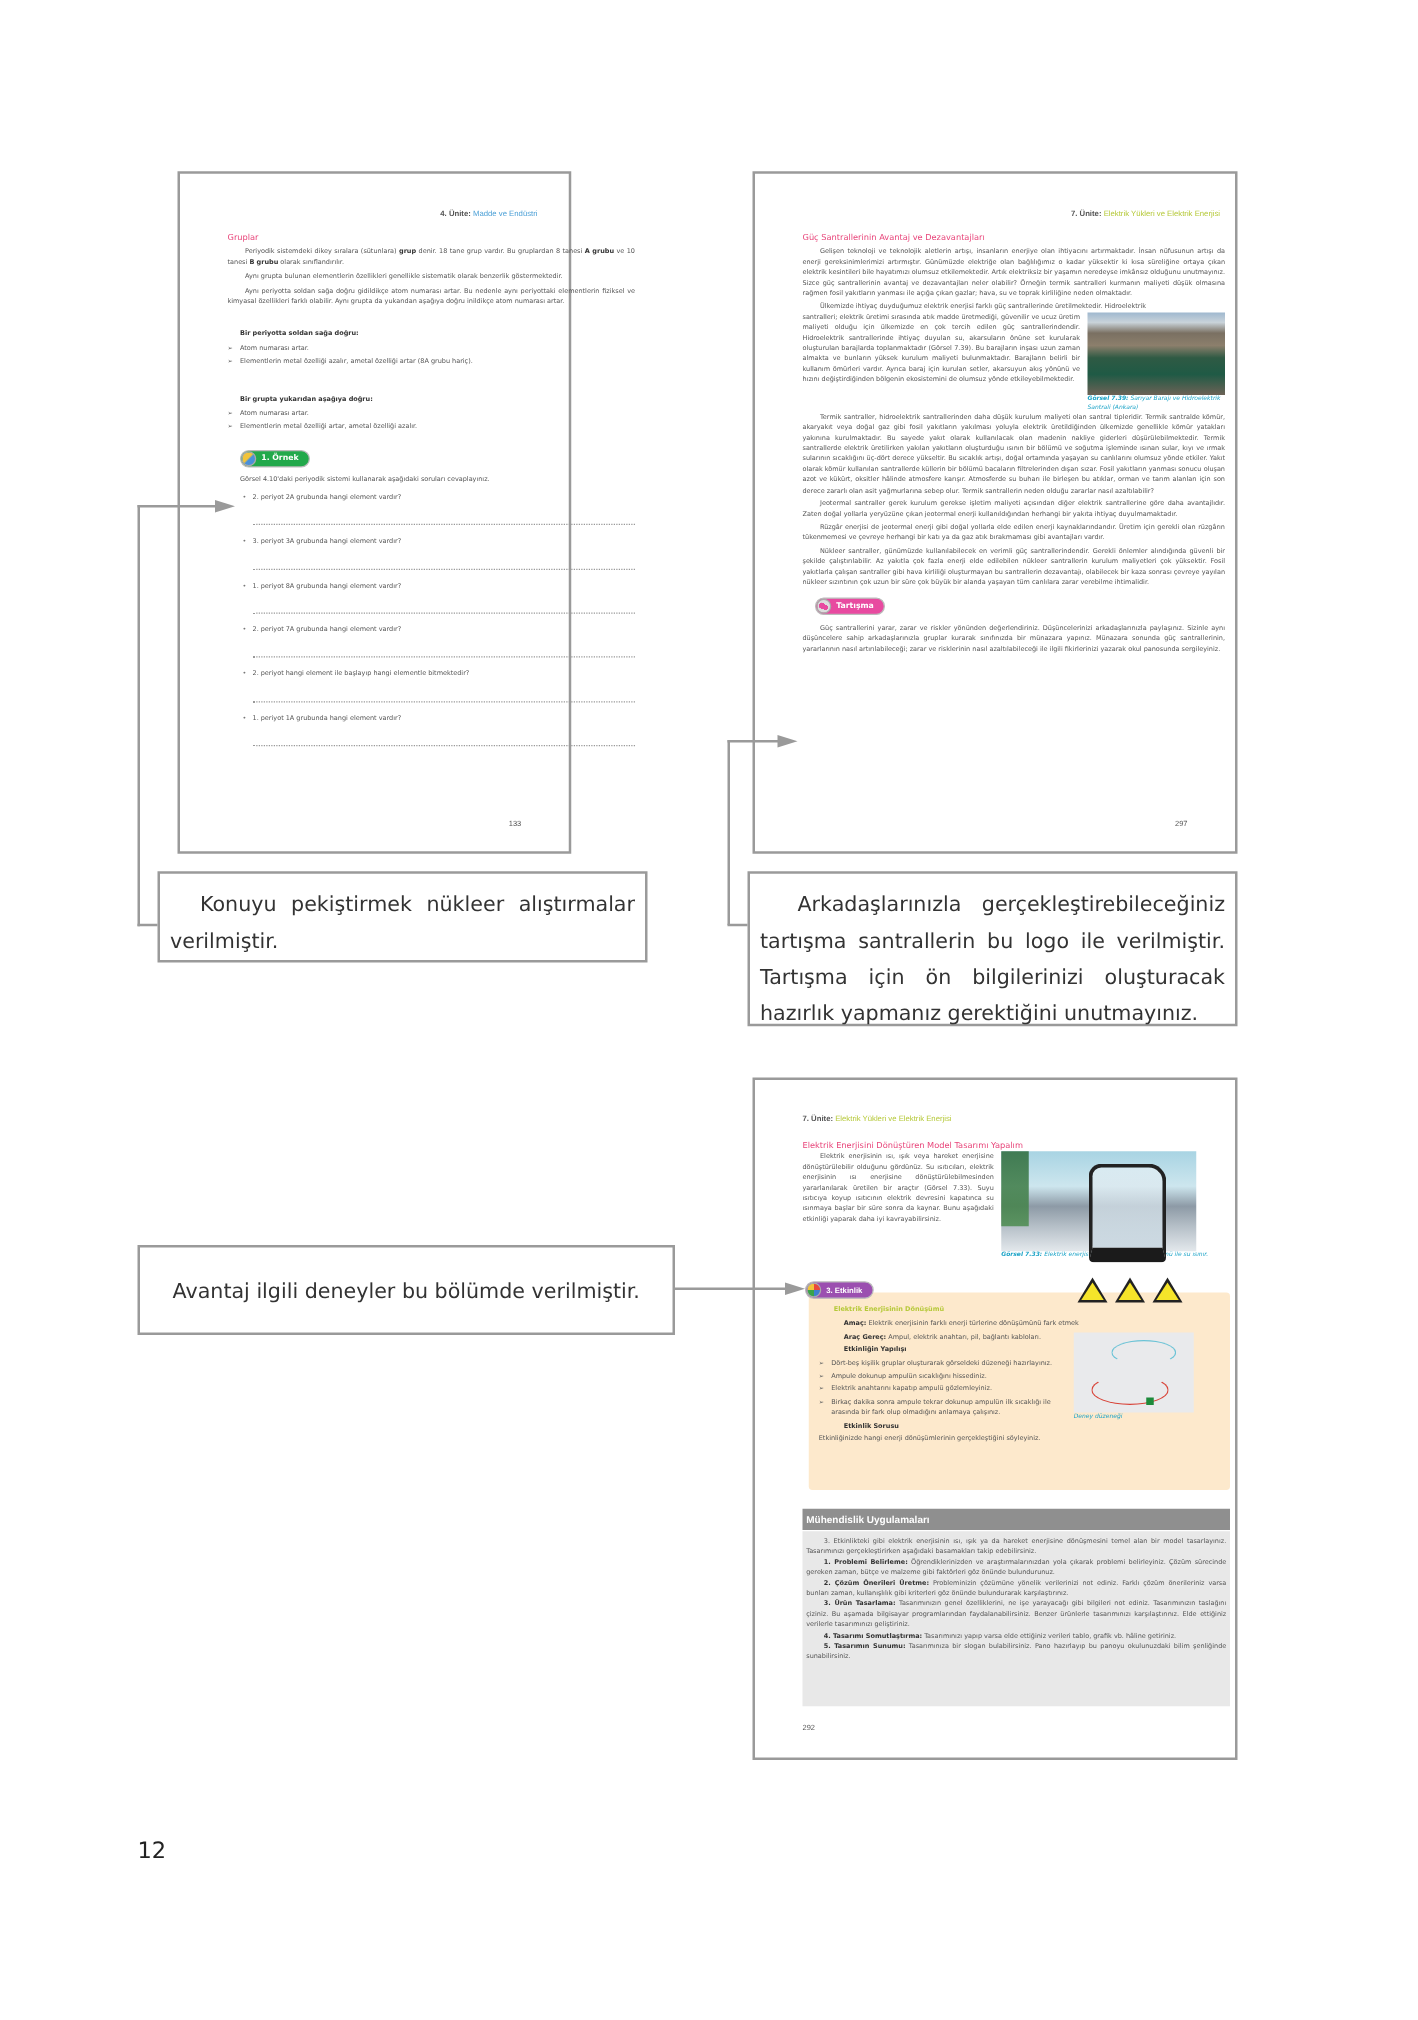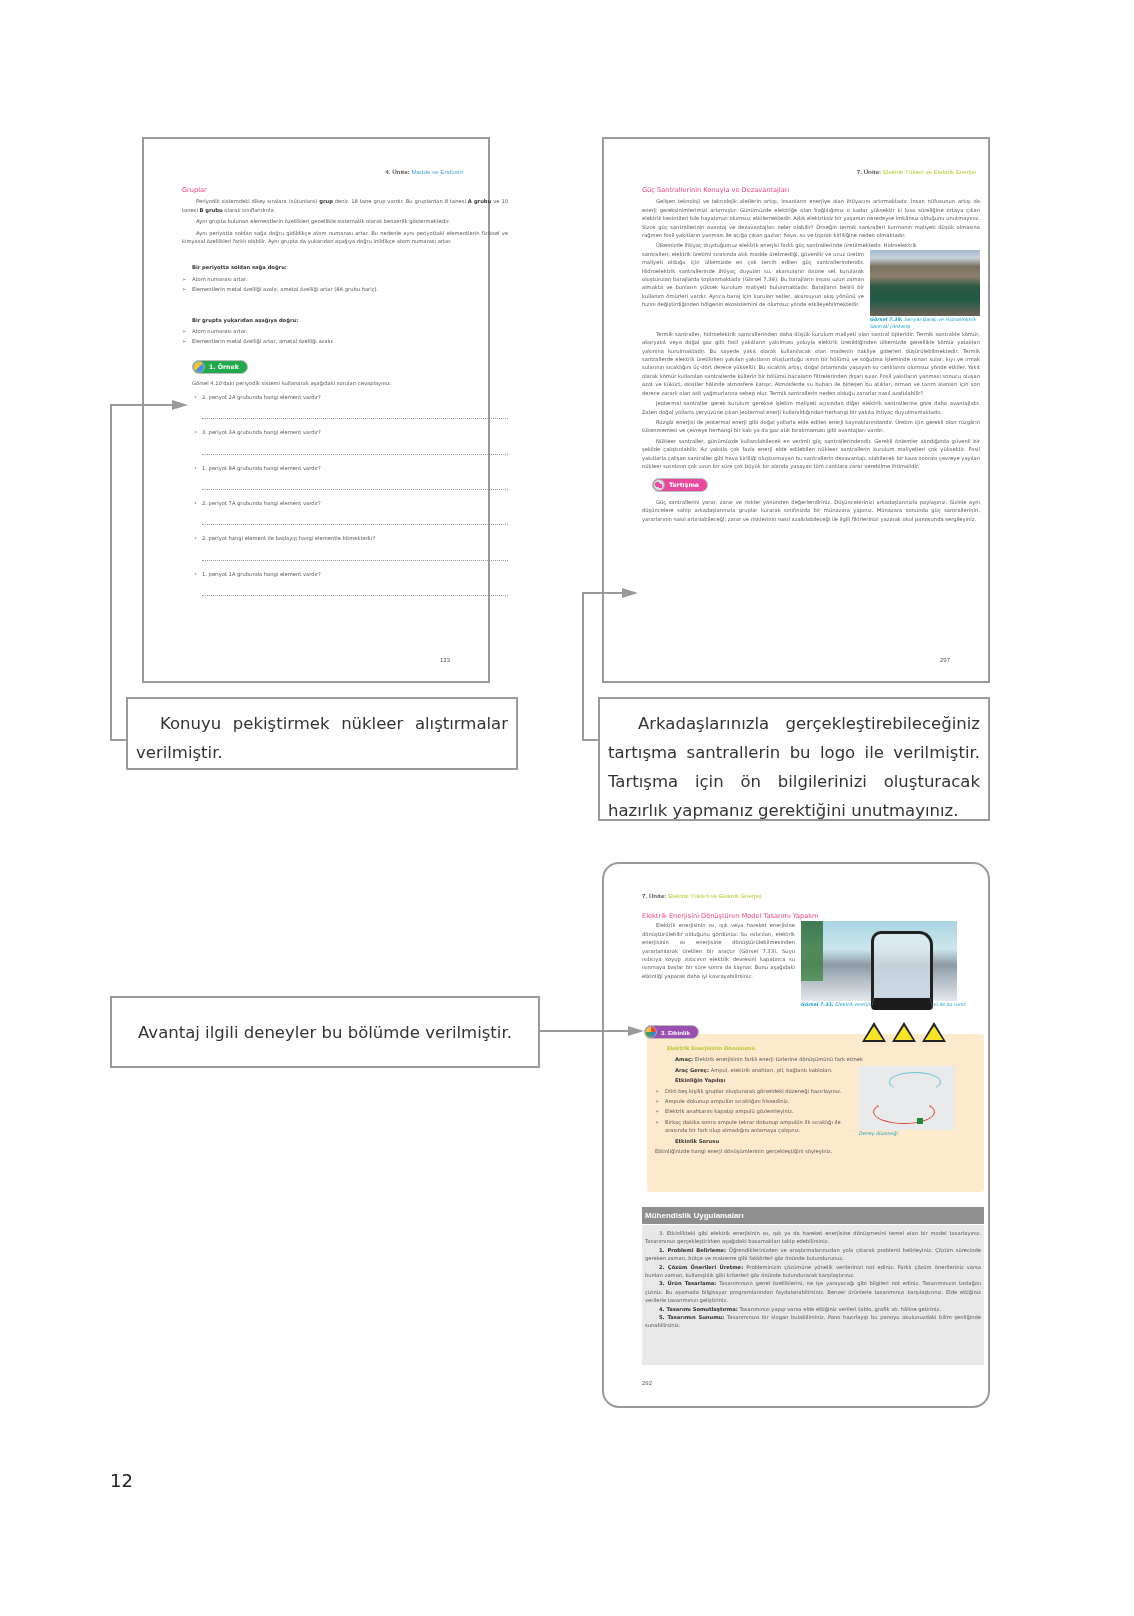--- a/index.html
+++ b/index.html
@@ -27,21 +27,21 @@
   .etk-box { position:absolute; background:#fde9cc; border-radius:3px; }
   .mh-header { position:absolute; background:#8f8f8f; color:#fff; font-weight:bold; font-size:8px; line-height:17px; padding-left:3px; box-sizing:border-box; }
   .mh-body { position:absolute; background:#e8e8e8; }
   .warn { position:absolute; width:0; height:0; border-left:12px solid transparent; border-right:12px solid transparent; border-bottom:20px solid #222; }
   .warn::after { content:""; position:absolute; left:-9px; top:4px; border-left:9px solid transparent; border-right:9px solid transparent; border-bottom:14px solid #f5e42a; }
   .bottom-num { position:absolute; left:110px; top:1470px; font-family:"DejaVu Sans", sans-serif; font-size:18px; color:#222; }
 </style>
 </head>
 <body>
 
-<div class="page" style="left:142px;top:137px;width:348px;height:546px;">
+<div class="page" style="left:142px;top:137px;width:315px;height:546px;">
   <div class="unit-hdr" style="right:25px;top:29px;">
     <span>4. Ünite:</span>
     <span class="u-title" style="color:#4a9fd6">Madde ve Endüstri</span>
   </div>
   <div class="p-inner" style="left:38px;top:47px;width:326px;">
     <div class="sec-title">Gruplar</div>
     <p class="para"><span>Periyodik sistemdeki dikey sıralara (sütunlara) </span><span class="bold">grup</span><span> denir. 18 tane grup vardır. Bu gruplardan 8 tanesi </span><span class="bold">A grubu</span><span> ve 10 tanesi </span><span class="bold">B grubu</span><span> olarak sınıflandırılır.</span></p>
     <p class="para" style="margin-top:3px">Aynı grupta bulunan elementlerin özellikleri genellikle sistematik olarak benzerlik göstermektedir.</p>
     <p class="para" style="margin-top:3px">Aynı periyotta soldan sağa doğru gidildikçe atom numarası artar. Bu nedenle aynı periyottaki elementlerin fiziksel ve kimyasal özellikleri farklı olabilir. Aynı grupta da yukarıdan aşağıya doğru inildikçe atom numarası artar.</p>
     <div style="height:16px"></div>
@@ -73,21 +73,21 @@
   </div>
   <div class="pnum" style="right:38px;top:518px;">133</div>
 </div>
 
 <div class="page" style="left:602px;top:137px;width:388px;height:546px;">
   <div class="unit-hdr" style="right:12px;top:29px;">
     <span>7. Ünite:</span>
     <span class="u-title" style="color:#b6c93a">Elektrik Yükleri ve Elektrik Enerjisi</span>
   </div>
   <div class="p-inner" style="left:38px;top:47px;width:338px;">
-    <div class="sec-title">Güç Santrallerinin Konuyla ve Dezavantajları</div>
+    <div class="sec-title">Güç Santrallerinin Avantaj ve Dezavantajları</div>
     <p class="para">Gelişen teknoloji ve teknolojik aletlerin artışı, insanların enerjiye olan ihtiyacını artırmaktadır. İnsan nüfusunun artışı da enerji gereksinimlerimizi artırmıştır. Günümüzde elektriğe olan bağlılığımız o kadar yüksektir ki kısa süreliğine ortaya çıkan elektrik kesintileri bile hayatımızı olumsuz etkilemektedir. Artık elektriksiz bir yaşamın neredeyse imkânsız olduğunu unutmayınız. Sizce güç santrallerinin avantaj ve dezavantajları neler olabilir? Örneğin termik santralleri kurmanın maliyeti düşük olmasına rağmen fosil yakıtların yanması ile açığa çıkan gazlar; hava, su ve toprak kirliliğine neden olmaktadır.</p>
     <p class="para" style="margin-bottom:0">Ülkemizde ihtiyaç duyduğumuz elektrik enerjisi farklı güç santrallerinde üretilmektedir. Hidroelektrik</p>
     <div style="display:flex;gap:6px;">
       <p class="para" style="text-indent:0;flex:1;">santralleri; elektrik üretimi sırasında atık madde üretmediği, güvenilir ve ucuz üretim maliyeti olduğu için ülkemizde en çok tercih edilen güç santrallerindendir. Hidroelektrik santrallerinde ihtiyaç duyulan su, akarsuların önüne set kurularak oluşturulan barajlarda toplanmaktadır (Görsel 7.39). Bu barajların inşası uzun zaman almakta ve bunların yüksek kurulum maliyeti bulunmaktadır. Barajların belirli bir kullanım ömürleri vardır. Ayrıca baraj için kurulan setler, akarsuyun akış yönünü ve hızını değiştirdiğinden bölgenin ekosistemini de olumsuz yönde etkileyebilmektedir.</p>
       <div style="width:110px;flex-shrink:0;">
         <div style="width:110px;height:66px;background:linear-gradient(180deg,#9fb8cf 0%,#c9d3da 12%,#7a7062 25%,#8c7f6c 40%,#2f5a44 55%,#1f5a45 75%,#6c6256 100%);"></div>
         <div class="caption"><b>Görsel 7.39:</b> <span>Sarıyar Barajı ve Hidroelektrik Santrali (Ankara)</span></div>
       </div>
     </div>
     <p class="para">Termik santraller, hidroelektrik santrallerinden daha düşük kurulum maliyeti olan santral tipleridir. Termik santralde kömür, akaryakıt veya doğal gaz gibi fosil yakıtların yakılması yoluyla elektrik üretildiğinden ülkemizde genellikle kömür yatakları yakınına kurulmaktadır. Bu sayede yakıt olarak kullanılacak olan madenin nakliye giderleri düşürülebilmektedir. Termik santrallerde elektrik üretilirken yakılan yakıtların oluşturduğu ısının bir bölümü ve soğutma işleminde ısınan sular, kıyı ve ırmak sularının sıcaklığını üç-dört derece yükseltir. Bu sıcaklık artışı, doğal ortamında yaşayan su canlılarını olumsuz yönde etkiler. Yakıt olarak kömür kullanılan santrallerde küllerin bir bölümü bacaların filtrelerinden dışarı sızar. Fosil yakıtların yanması sonucu oluşan azot ve kükürt, oksitler hâlinde atmosfere karışır. Atmosferde su buharı ile birleşen bu atıklar, orman ve tarım alanları için son derece zararlı olan asit yağmurlarına sebep olur. Termik santrallerin neden olduğu zararlar nasıl azaltılabilir?</p>
@@ -97,21 +97,21 @@
     <div style="height:6px"></div>
     <div class="badge" style="background:#e84aa0;margin-left:10px;">
       <span class="bicon" style="background:radial-gradient(circle at 35% 45%,#e84aa0 28%,transparent 30%),radial-gradient(circle at 65% 60%,#e84aa0 22%,#ddd 24%);"></span>
       <span>Tartışma</span>
     </div>
     <p class="para" style="margin-top:4px">Güç santrallerini yarar, zarar ve riskler yönünden değerlendiriniz. Düşüncelerinizi arkadaşlarınızla paylaşınız. Sizinle aynı düşüncelere sahip arkadaşlarınızla gruplar kurarak sınıfınızda bir münazara yapınız. Münazara sonunda güç santrallerinin, yararlarının nasıl artırılabileceği; zarar ve risklerinin nasıl azaltılabileceği ile ilgili fikirlerinizi yazarak okul panosunda sergileyiniz.</p>
   </div>
   <div class="pnum" style="right:38px;top:518px;">297</div>
 </div>
 
-<div class="page" style="left:602px;top:862px;width:388px;height:546px;border-radius:17px;">
+<div class="page" style="left:602px;top:862px;width:388px;height:546px;">
   <div class="unit-hdr" style="left:38px;top:28px;">
     <span>7. Ünite:</span>
     <span class="u-title" style="color:#b6c93a">Elektrik Yükleri ve Elektrik Enerjisi</span>
   </div>
   <div class="p-inner" style="left:38px;top:48px;width:340px;">
     <div class="sec-title" style="margin-bottom:1px">Elektrik Enerjisini Dönüştüren Model Tasarımı Yapalım</div>
     <div style="display:flex;gap:6px;">
       <p class="para" style="width:153px;flex-shrink:0;">Elektrik enerjisinin ısı, ışık veya hareket enerjisine dönüştürülebilir olduğunu gördünüz. Su ısıtıcıları, elektrik enerjisinin ısı enerjisine dönüştürülebilmesinden yararlanılarak üretilen bir araçtır (Görsel 7.33). Suyu ısıtıcıya koyup ısıtıcının elektrik devresini kapatınca su ısınmaya başlar bir süre sonra da kaynar. Bunu aşağıdaki etkinliği yaparak daha iyi kavrayabilirsiniz.</p>
       <div style="flex:1">
         <div style="width:156px;height:80px;position:relative;background:linear-gradient(180deg,#a8d4e3 0%,#cde6ee 35%,#8d9aa6 55%,#b5bfc7 75%,#e3e8ec 100%);">

